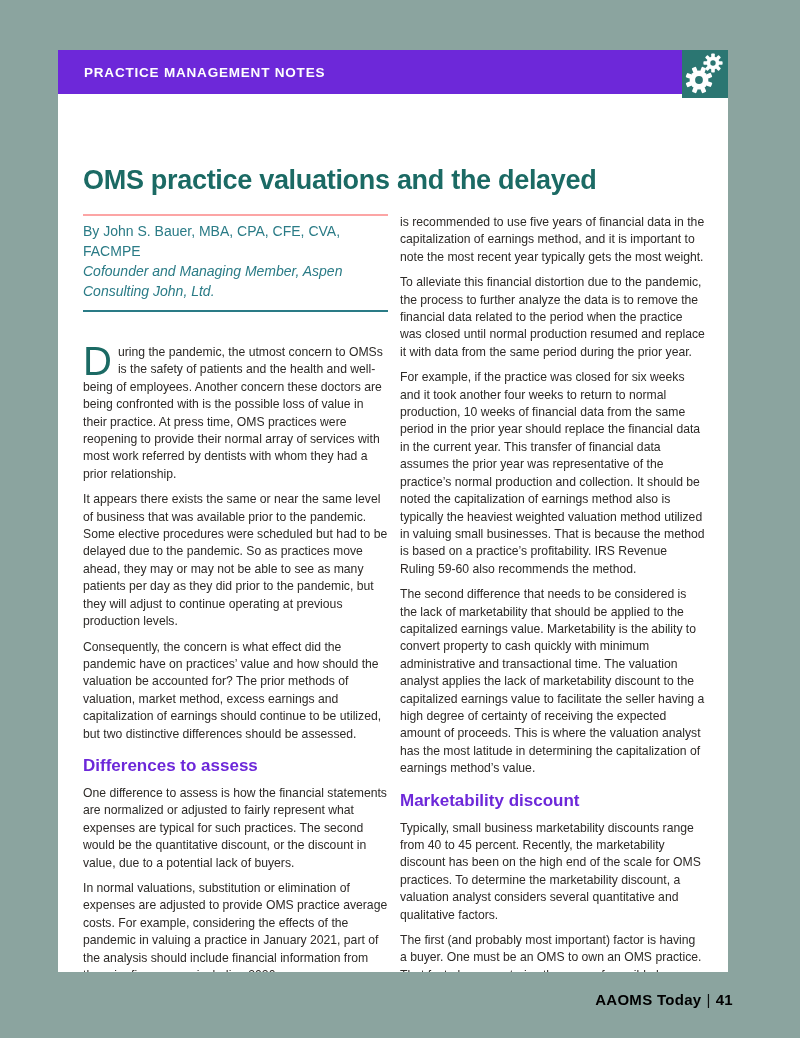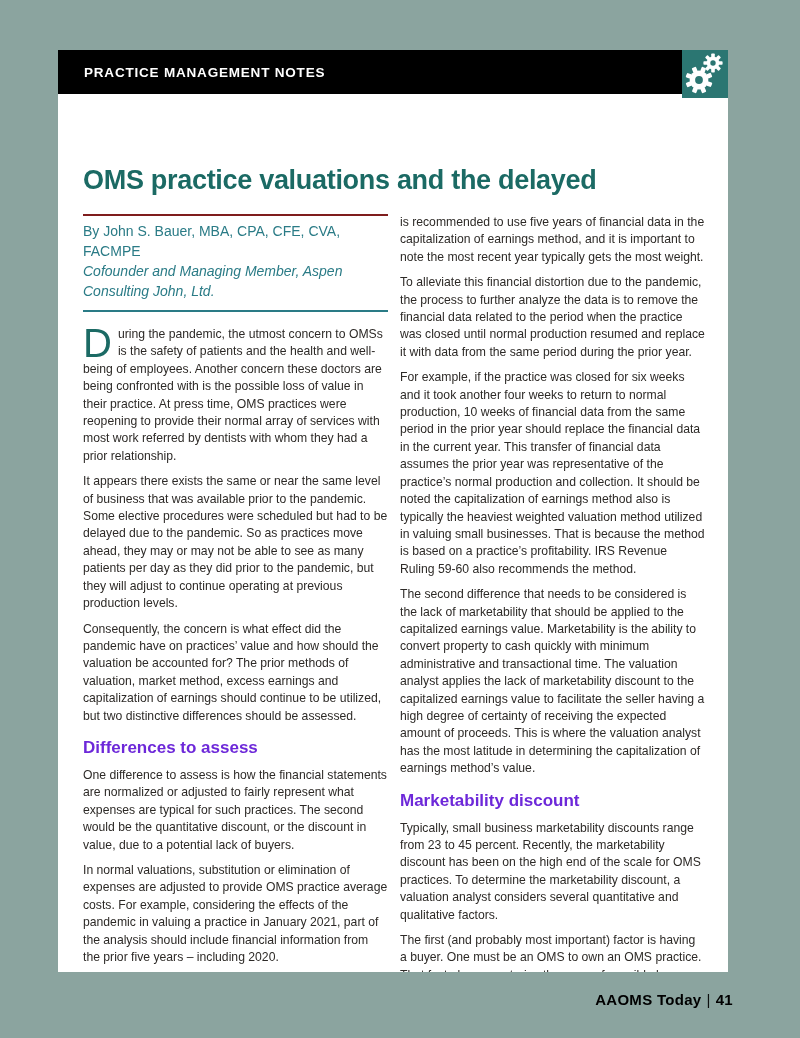--- a/index.html
+++ b/index.html
@@ -13,21 +13,21 @@
   }
   .page {
     position: absolute; left: 58px; top: 50px;
     width: 670px; height: 922px;
     background: #ffffff;
     overflow: hidden;
   }
   .band {
     position: absolute; left: 0; top: 0;
     width: 670px; height: 44px;
-    background: #000000;
+    background: #6d28d9;
     display: flex; align-items: center;
     padding-left: 26px;
   }
   .kicker {
     color: #ffffff; font-weight: bold;
     font-size: 13.5px; letter-spacing: 0.8px;
   }
   .badge {
     position: absolute; top: 0; right: 0;
     width: 46px; height: 48px;
@@ -40,26 +40,26 @@
     margin: 17px 0 0 0;
     font-size: 27px; font-weight: bold;
     color: #1B6A64; letter-spacing: -0.3px;
     line-height: 32px;
   }
   .columns {
     display: flex; gap: 12px; margin-top: 18px;
   }
   .col { width: 305px; flex: 0 0 305px; }
   .byline-block {
-    border-top: 2px solid #7f1d1d;
+    border-top: 2px solid #fca5a5;
     border-bottom: 2px solid #2A7B86;
     padding: 5px 0 9px 0;
     color: #2A7B86;
     font-size: 14px; line-height: 20px;
-    margin-bottom: 14px;
+    margin-bottom: 32px;
   }
   .byline-affiliation { font-style: italic; }
   .bodytext p {
     font-size: 12.2px; line-height: 17.4px;
     color: #2D2A27;
     margin: 0 0 8px 0;
     text-align: left;
   }
   .bodytext p.first { margin-top: 13px; }
   .dropcap {
@@ -145,21 +145,21 @@
       </div>
 
       <div class="col">
         <p>is recommended to use five years of financial data in the capitalization of earnings method, and it is important to note the most recent year typically gets the most weight.</p>
         <p>To alleviate this financial distortion due to the pandemic, the process to further analyze the data is to remove the financial data related to the period when the practice was closed until normal production resumed and replace it with data from the same period during the prior year.</p>
         <p>For example, if the practice was closed for six weeks and it took another four weeks to return to normal production, 10 weeks of financial data from the same period in the prior year should replace the financial data in the current year. This transfer of financial data assumes the prior year was representative of the practice’s normal production and collection. It should be noted the capitalization of earnings method also is typically the heaviest weighted valuation method utilized in valuing small businesses. That is because the method is based on a practice’s profitability. IRS Revenue Ruling 59-60 also recommends the method.</p>
         <p>The second difference that needs to be considered is the lack of marketability that should be applied to the capitalized earnings value. Marketability is the ability to convert property to cash quickly with minimum administrative and transactional time. The valuation analyst applies the lack of marketability discount to the capitalized earnings value to facilitate the seller having a high degree of certainty of receiving the expected amount of proceeds. This is where the valuation analyst has the most latitude in determining the capitalization of earnings method’s value.</p>
 
         <h2 class="section-heading">Marketability discount</h2>
 
-        <p>Typically, small business marketability discounts range from 23 to 45 percent. Recently, the marketability discount has been on the high end of the scale for OMS practices. To determine the marketability discount, a valuation analyst considers several quantitative and qualitative factors.</p>
+        <p>Typically, small business marketability discounts range from 40 to 45 percent. Recently, the marketability discount has been on the high end of the scale for OMS practices. To determine the marketability discount, a valuation analyst considers several quantitative and qualitative factors.</p>
         <p>The first (and probably most important) factor is having a buyer. One must be an OMS to own an OMS practice. That fact alone constrains the array of possible buyers. OMS programs in the United States produced 225 graduates in 2017, 245 in 2018 and 242 in 2019. That number creates a strain on the market for associates and buyers. Empirically,</p>
 
       </div>
 
     </div>
   </div>
 </div>
 
 <div class="footer">
   <span>AAOMS Today</span><span class="pipe">|</span><span>41</span>

